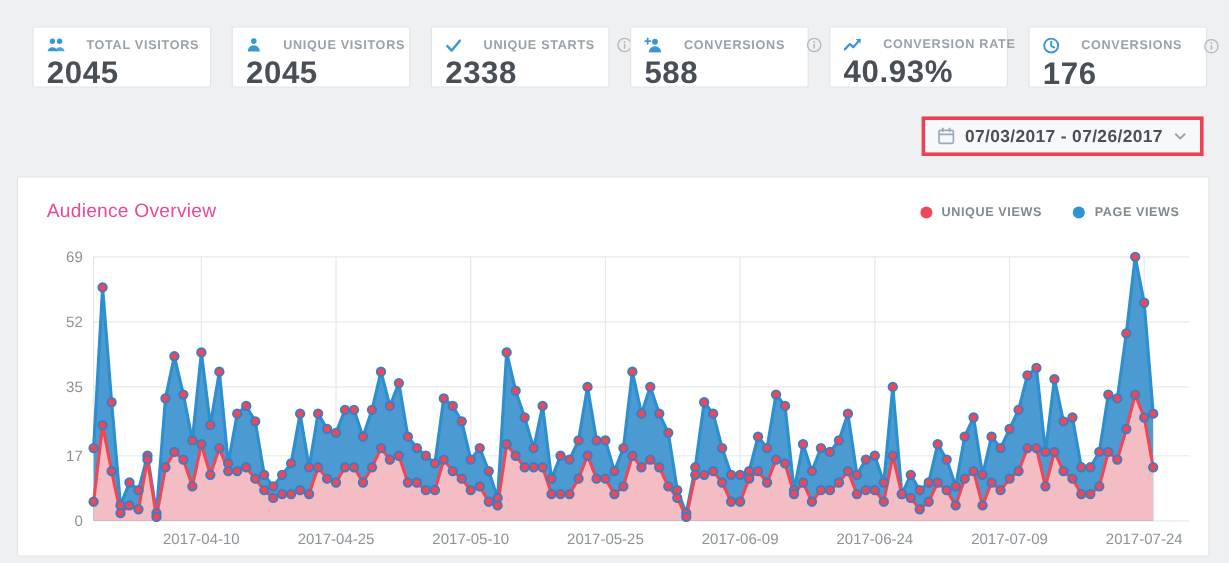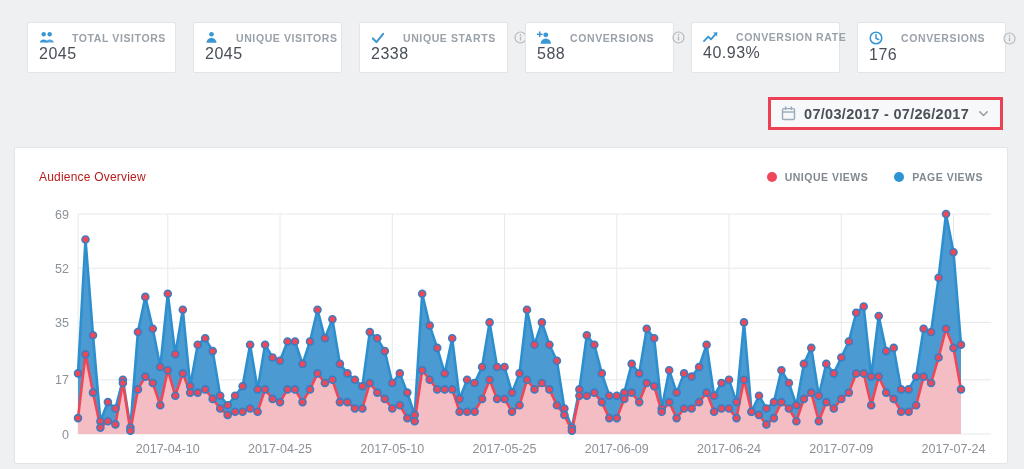--- a/index.html
+++ b/index.html
@@ -38,22 +38,22 @@
     gap:18px;
     white-space:nowrap;
   }
   .stat-label{
     font-size:10.5px;
     font-weight:bold;
     letter-spacing:.6px;
     color:var(--label-gray);
   }
   .stat-value{
-    font-size:16px;
-    font-weight:normal;
+    font-size:26px;
+    font-weight:bold;
     color:var(--value-gray);
     margin-top:1px;
     letter-spacing:.5px;
   }
   .icon{display:inline-flex;align-items:center;justify-content:center;line-height:0;}
   
   .date-row{
     display:flex;
     justify-content:flex-end;
     padding:24px 21px 0 0;
@@ -84,22 +84,22 @@
     border-radius:2px;
     padding:16px 24px 0 24px;
   }
   .chart-header{
     display:flex;
     justify-content:space-between;
     align-items:center;
     height:26px;
   }
   .chart-title{
-    font-size:12px;
-    color:#b91c1c;
+    font-size:16px;
+    color:#ec4899;
     letter-spacing:.2px;
   }
   .legend{display:flex;align-items:center;gap:26px;}
   .legend-item{display:flex;align-items:center;gap:8px;cursor:pointer;}
   .legend-dot{width:10px;height:10px;border-radius:50%;}
   .legend-label{
     font-size:10.5px;
     font-weight:bold;
     letter-spacing:.5px;
     color:#818990;

